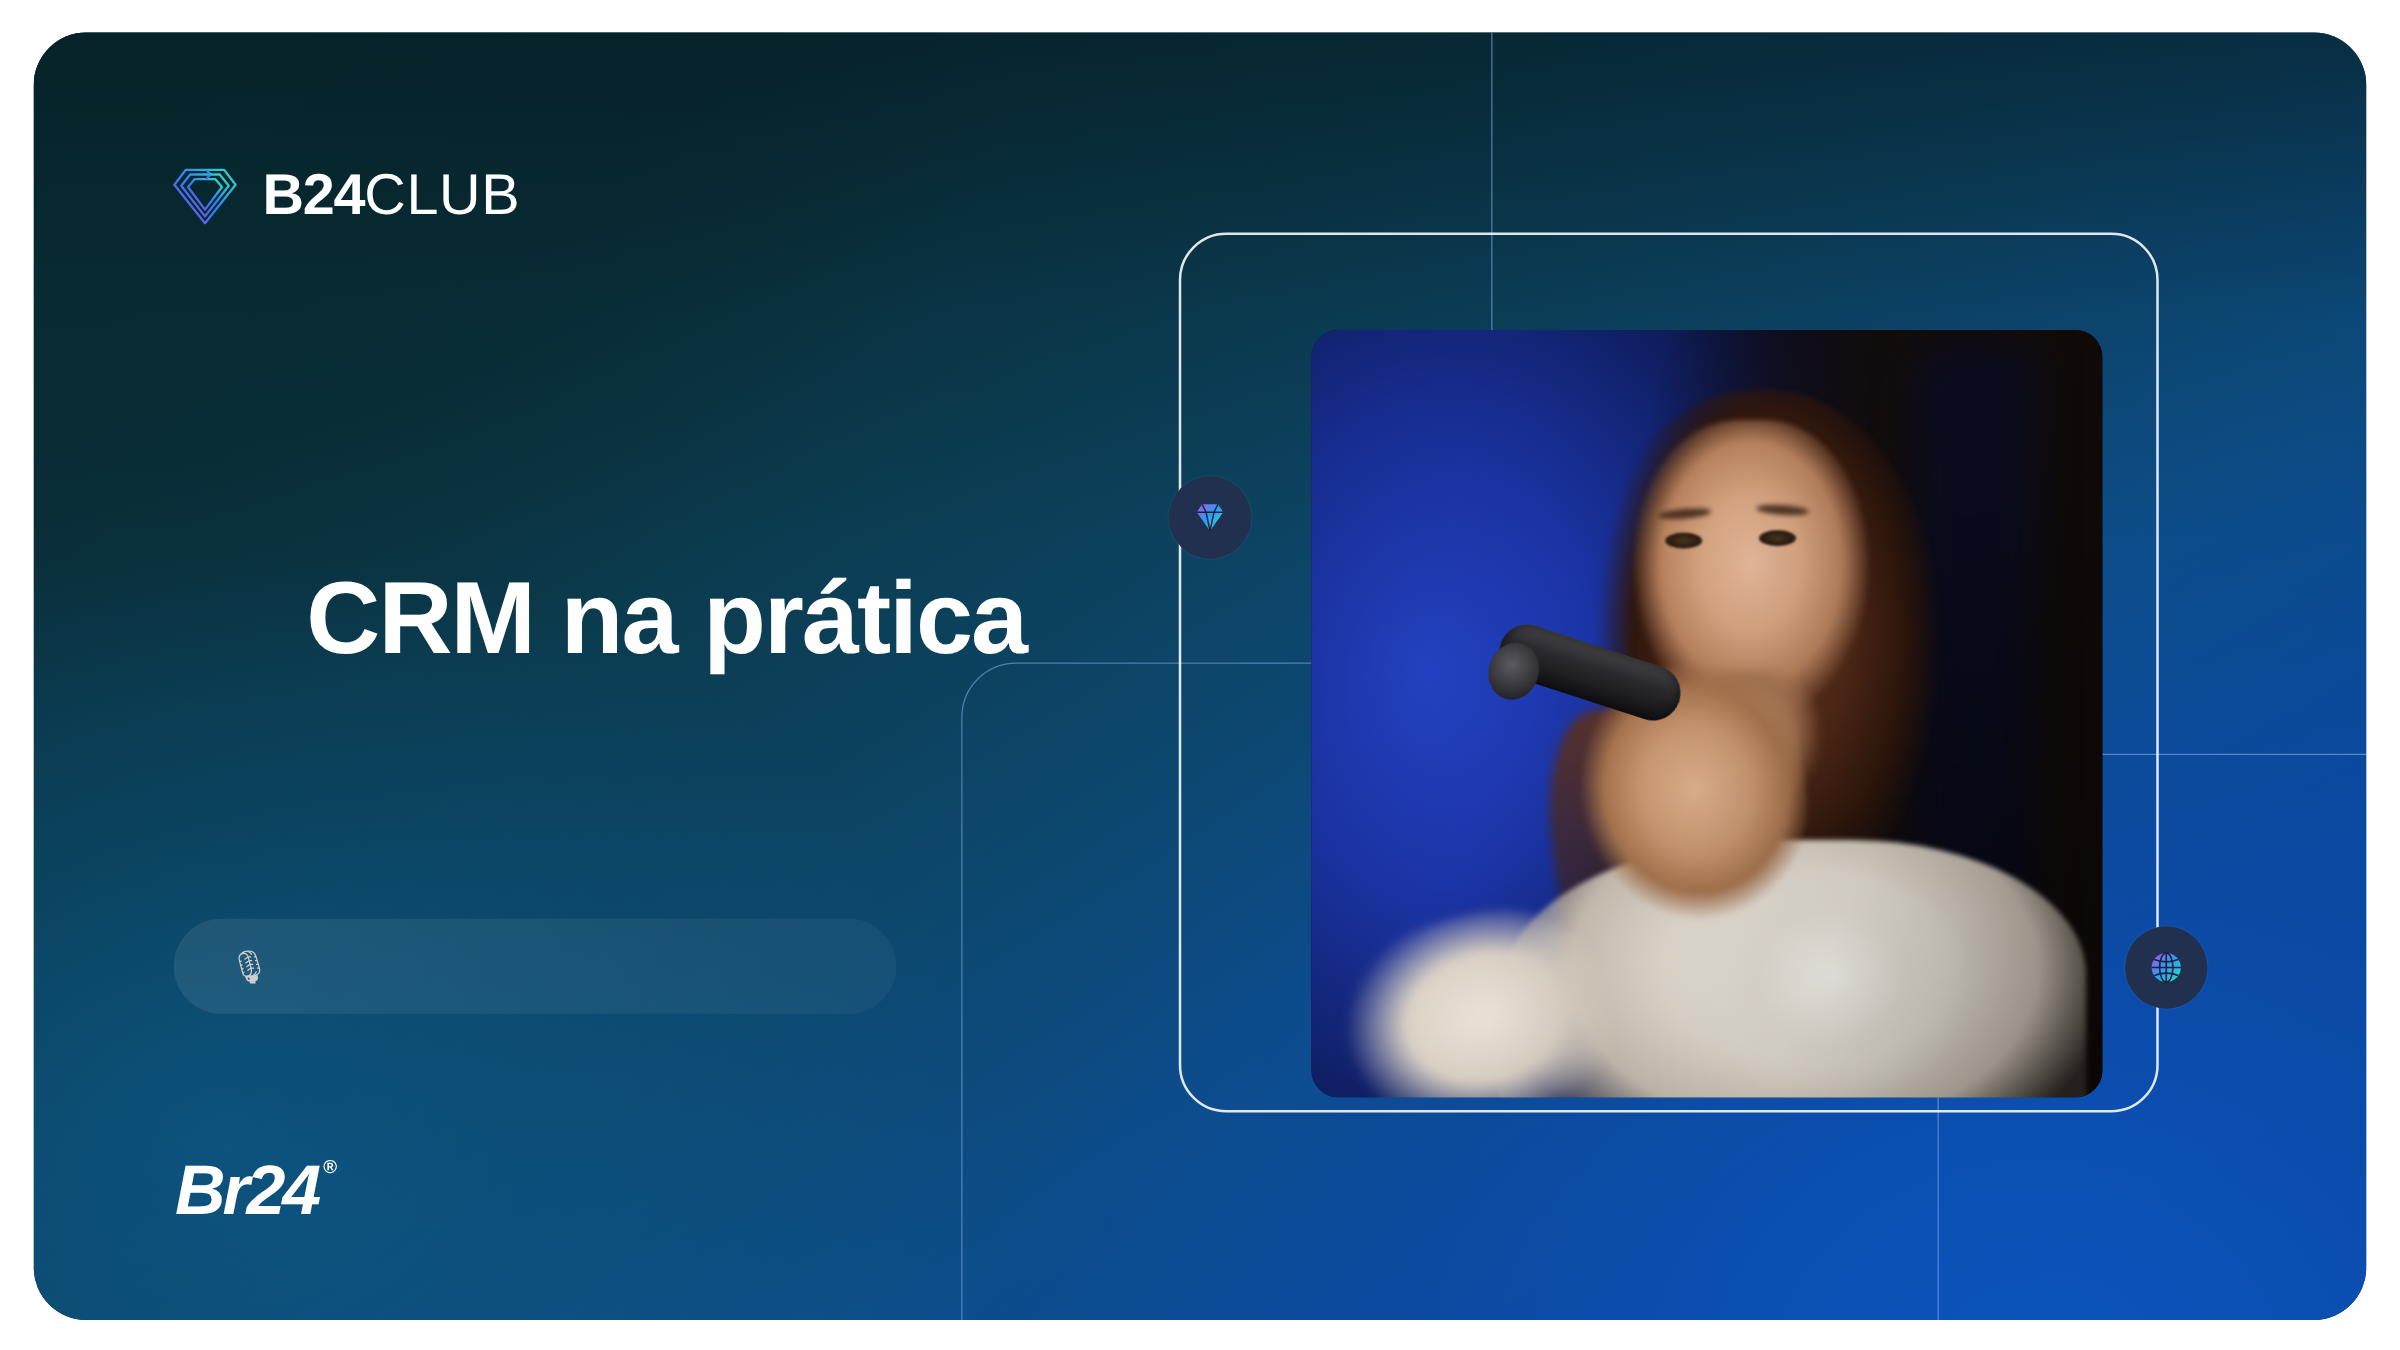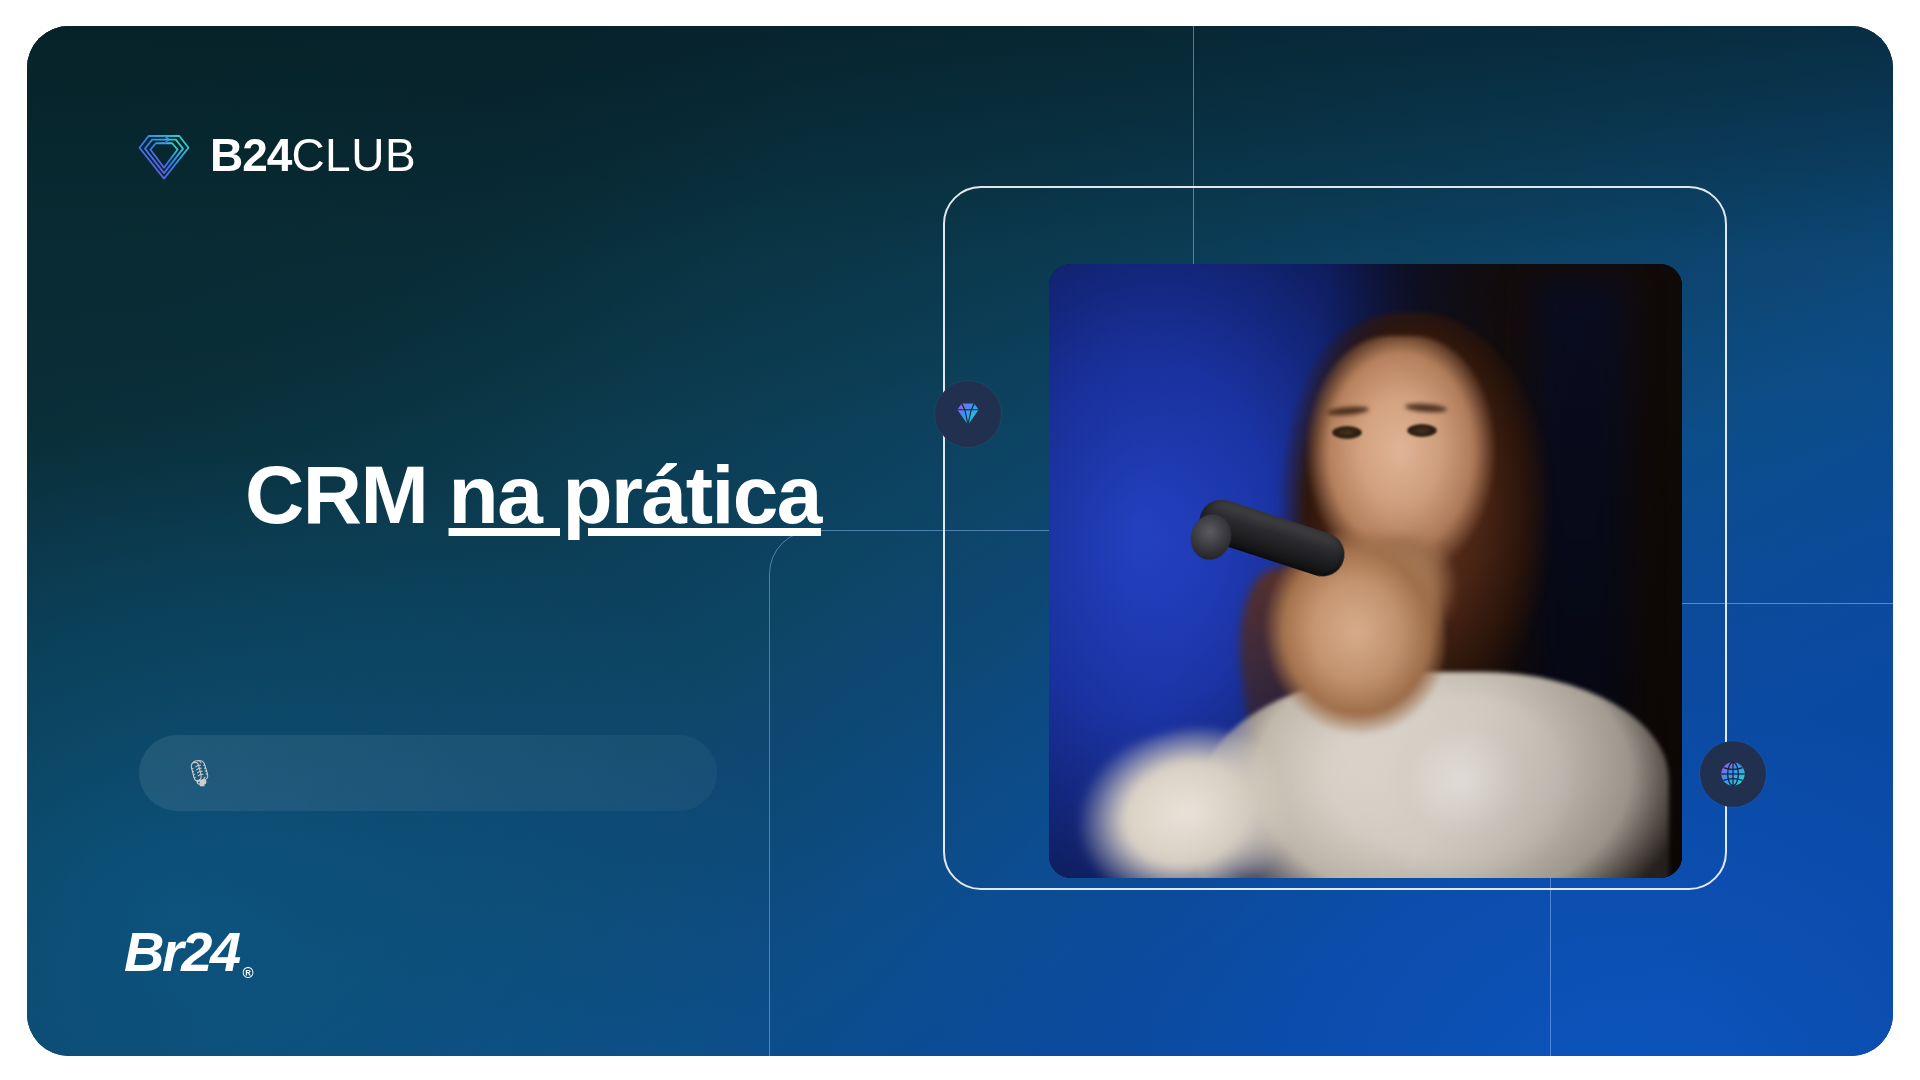--- a/index.html
+++ b/index.html
@@ -338,21 +338,21 @@
     position: absolute;
     left: 218px;
     top: 428px;
     font-size: 82px;
     line-height: 1.0;
     color: #ffffff;
     white-space: nowrap;
     letter-spacing: -1.5px;
   }
   .hl-strong { font-weight: 800; margin-top: 28px; }
-  .hl-reg    { font-weight: 600; text-decoration: underline; }
+  .hl-reg    { font-weight: 600; }
 
   
   .pill {
     position: absolute;
     left: 112px;
     top: 709px;
     width: 578px;
     height: 76px;
     border-radius: 38px;
     background: linear-gradient(100deg,
@@ -375,24 +375,24 @@
     font-size: 25px;
     font-weight: 400;
     letter-spacing: 9.5px;
     color: #2f9bf5;
     white-space: nowrap;
   }
 
   
   .logo-br24 {
     position: absolute;
-    left: 97px;
+    left: 113px;
     top: 898px;
     display: flex;
-    align-items: flex-end;
+    align-items: flex-start;
   }
   .br24-word {
     font-size: 56px;
     font-weight: 800;
     font-style: italic;
     color: #ffffff;
     letter-spacing: -2.5px;
     line-height: 1;
   }
   .br24-r {

